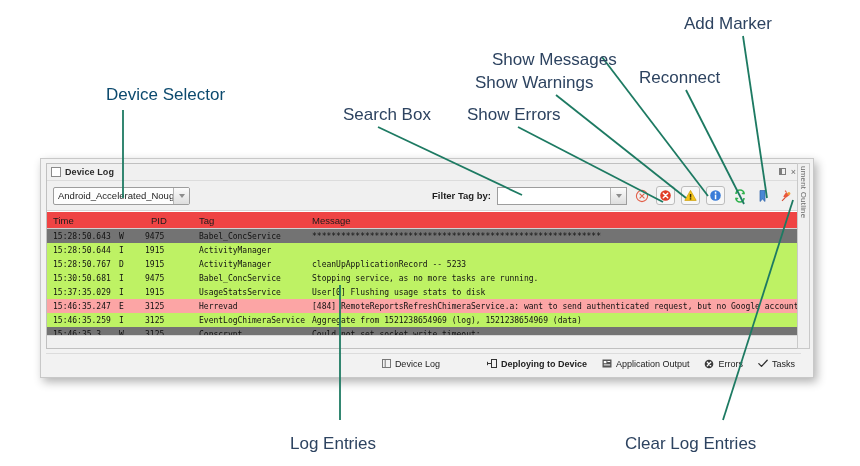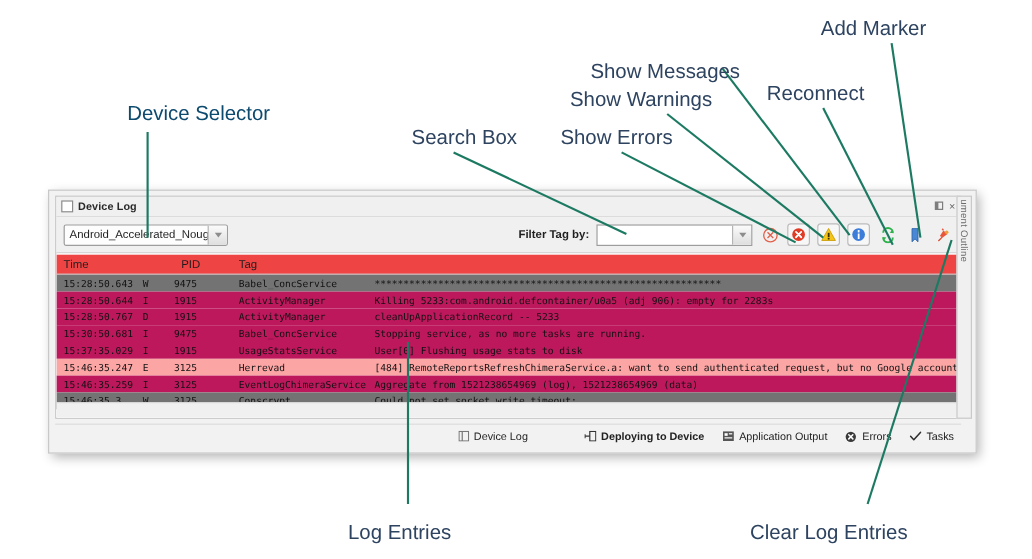--- a/index.html
+++ b/index.html
@@ -232,21 +232,21 @@
     box-sizing: border-box;
   }
   .log-row .cell-time-pid {
     width: 98px; flex: 0 0 auto;
     display: flex;
   }
   .lr-time { width: 66px; flex: 0 0 auto; }
   .lr-lvl  { width: 14px; flex: 0 0 auto; }
   .row-warn  { background: #737373; }
   .row-error { background: #fca5a5; }
-  .row-plain { background: #be185d; }
+  .row-plain { background: #bef264; }
 
   #log-bottom-filler {
     position: absolute;
     left: 0; right: 0; bottom: 0;
     height: 12px;
     background: #f0f0f0;
     border-top: 1px solid #d8d8d8;
   }
 
   
@@ -393,39 +393,39 @@
         </svg>
       </span>
 
     </div>
 
     <div id="log-table-wrap">
       <div id="log-head">
         <div class="col-time">Time</div>
         <div class="col-pid">PID</div>
         <div class="col-tag">Tag</div>
+        <div class="col-msg">Message</div>
       </div>
       <div id="log-rows">
           <div class="log-row row-warn">
             <div class="cell-time-pid">
               <span class="lr-time">15:28:50.643</span>
               <span class="lr-lvl">W</span>
             </div>
             <div class="col-pid" style="padding-left: 0px;">9475</div>
             <div class="col-tag">Babel_ConcService</div>
             <div class="col-msg">************************************************************</div>
           </div>
           <div class="log-row row-plain">
             <div class="cell-time-pid">
               <span class="lr-time">15:28:50.644</span>
               <span class="lr-lvl">I</span>
             </div>
             <div class="col-pid" style="padding-left: 0px;">1915</div>
             <div class="col-tag">ActivityManager</div>
-            <div class="col-msg">Killing 5233:com.android.defcontainer/u0a5 (adj 906): empty for 2283s</div>
           </div>
           <div class="log-row row-plain">
             <div class="cell-time-pid">
               <span class="lr-time">15:28:50.767</span>
               <span class="lr-lvl">D</span>
             </div>
             <div class="col-pid" style="padding-left: 0px;">1915</div>
             <div class="col-tag">ActivityManager</div>
             <div class="col-msg">cleanUpApplicationRecord -- 5233</div>
           </div>

